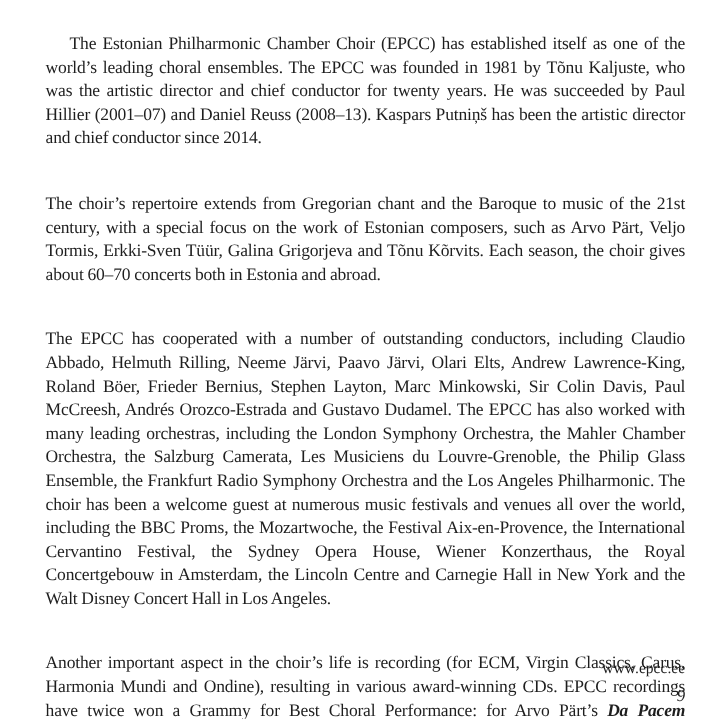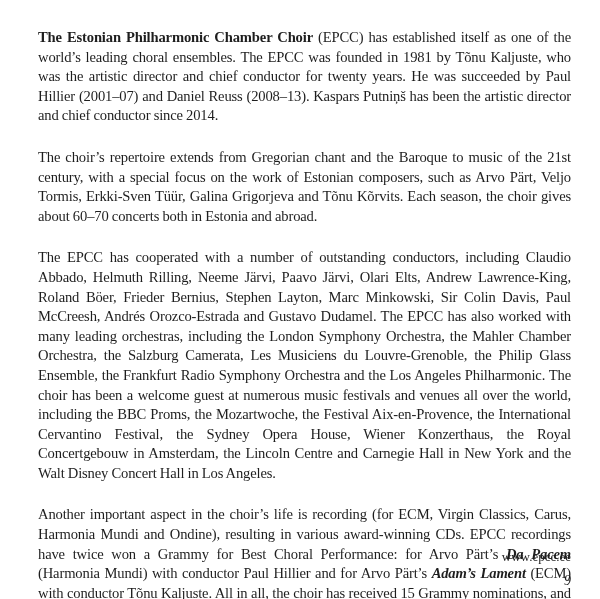--- a/index.html
+++ b/index.html
@@ -22,22 +22,22 @@
       width: 533px;
     }
     p.para {
       margin: 0;
       font-size: 14.6px;
       line-height: 19.6px;
       text-align: justify;
       letter-spacing: -0.15px;
       word-spacing: -0.3px;
     }
-    p.para + p.para { margin-top: 22px; }
-    .bold { font-weight: bold; }
+    p.para + p.para { margin-top: 35px; }
+    .bold { font-weight: normal; margin-left: 20px; }
     .ital { font-style: italic; font-weight: bold; }
     .url {
       position: absolute;
       right: 29px;
       top: 549px;
       font-size: 13px;
       font-family: "Liberation Serif", "DejaVu Serif", serif;
     }
     .pageno {
       position: absolute;

